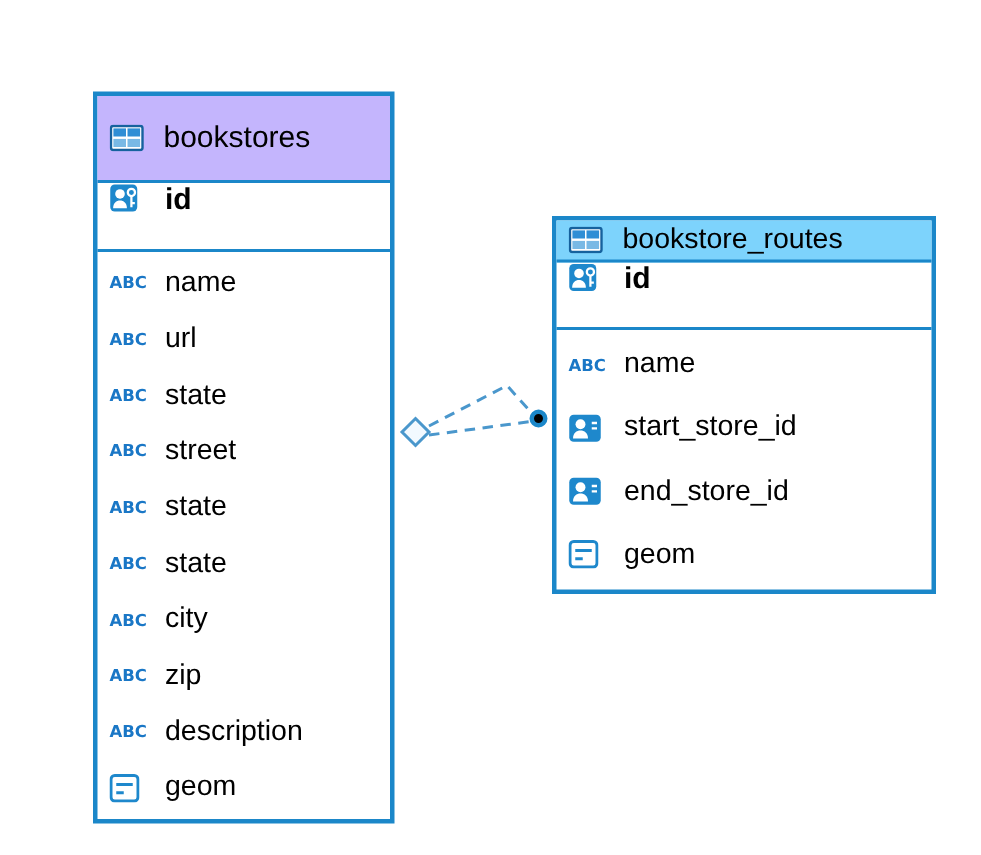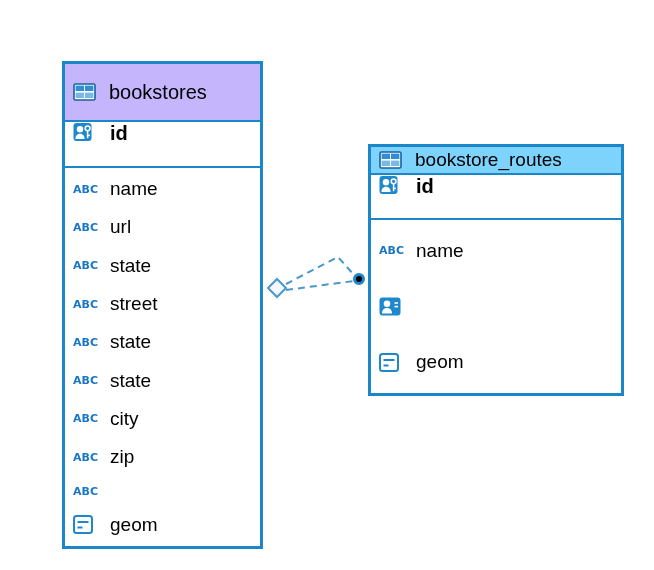--- a/index.html
+++ b/index.html
@@ -147,20 +147,21 @@
       <div class="col-row">
         <span class="icon-slot abc-icon">ABC</span>
         <span>city</span>
       </div>
       <div class="col-row">
         <span class="icon-slot abc-icon">ABC</span>
         <span>zip</span>
       </div>
       <div class="col-row">
         <span class="icon-slot abc-icon">ABC</span>
+        <span>description</span>
       </div>
       <div class="col-row">
         <span class="icon-slot">
           <svg width="20" height="19" viewBox="0 0 20 19">
             <rect x="1" y="1" width="18" height="17" rx="2.5" fill="#ffffff" stroke="#1e88cc" stroke-width="2"></rect>
             <line x1="4.5" y1="7" x2="15.5" y2="7" stroke="#1e88cc" stroke-width="2"></line>
             <line x1="4.5" y1="12.5" x2="9.5" y2="12.5" stroke="#1e88cc" stroke-width="2"></line>
           </svg>
         </span>
         <span>geom</span>
@@ -204,20 +205,33 @@
       <div class="col-row">
         <span class="icon-slot">
           <svg width="22" height="19" viewBox="0 0 22 19">
             <rect x="0.5" y="0.5" width="21" height="18" rx="3" fill="#1e88cc"></rect>
             <circle cx="8" cy="6.8" r="3.3" fill="#ffffff"></circle>
             <path d="M3 16.4 c0-3.8 2.4-5.4 5-5.4 s5 1.6 5 5.4 z" fill="#ffffff"></path>
             <line x1="15.5" y1="6" x2="19" y2="6" stroke="#ffffff" stroke-width="1.6"></line>
             <line x1="15.5" y1="9.6" x2="19" y2="9.6" stroke="#ffffff" stroke-width="1.6"></line>
           </svg>
         </span>
+        <span>start_store_id</span>
+      </div>
+      <div class="col-row">
+        <span class="icon-slot">
+          <svg width="22" height="19" viewBox="0 0 22 19">
+            <rect x="0.5" y="0.5" width="21" height="18" rx="3" fill="#1e88cc"></rect>
+            <circle cx="8" cy="6.8" r="3.3" fill="#ffffff"></circle>
+            <path d="M3 16.4 c0-3.8 2.4-5.4 5-5.4 s5 1.6 5 5.4 z" fill="#ffffff"></path>
+            <line x1="15.5" y1="6" x2="19" y2="6" stroke="#ffffff" stroke-width="1.6"></line>
+            <line x1="15.5" y1="9.6" x2="19" y2="9.6" stroke="#ffffff" stroke-width="1.6"></line>
+          </svg>
+        </span>
+        <span>end_store_id</span>
       </div>
       <div class="col-row">
         <span class="icon-slot">
           <svg width="20" height="19" viewBox="0 0 20 19">
             <rect x="1" y="1" width="18" height="17" rx="2.5" fill="#ffffff" stroke="#1e88cc" stroke-width="2"></rect>
             <line x1="4.5" y1="7" x2="15.5" y2="7" stroke="#1e88cc" stroke-width="2"></line>
             <line x1="4.5" y1="12.5" x2="9.5" y2="12.5" stroke="#1e88cc" stroke-width="2"></line>
           </svg>
         </span>
         <span>geom</span>

